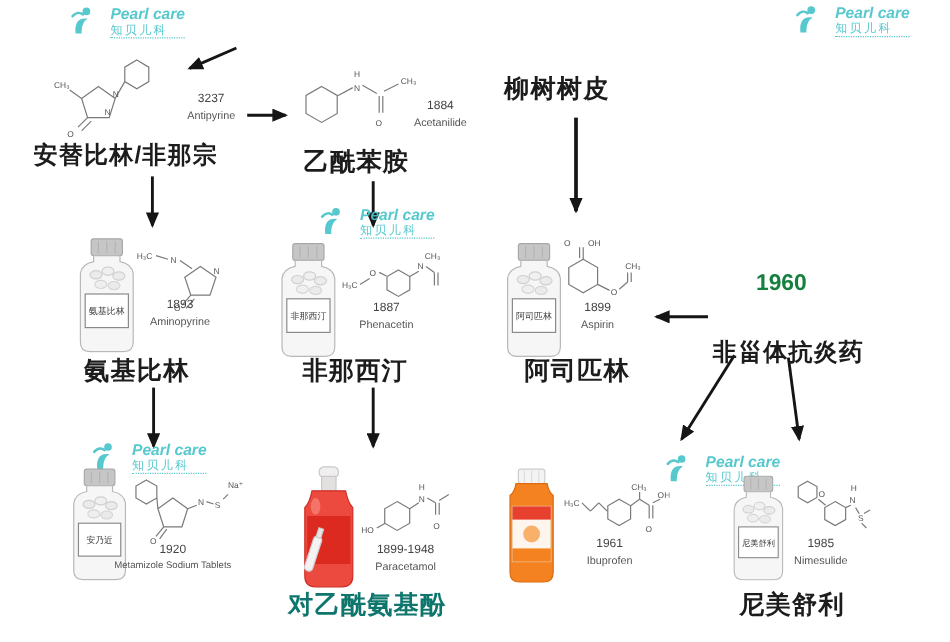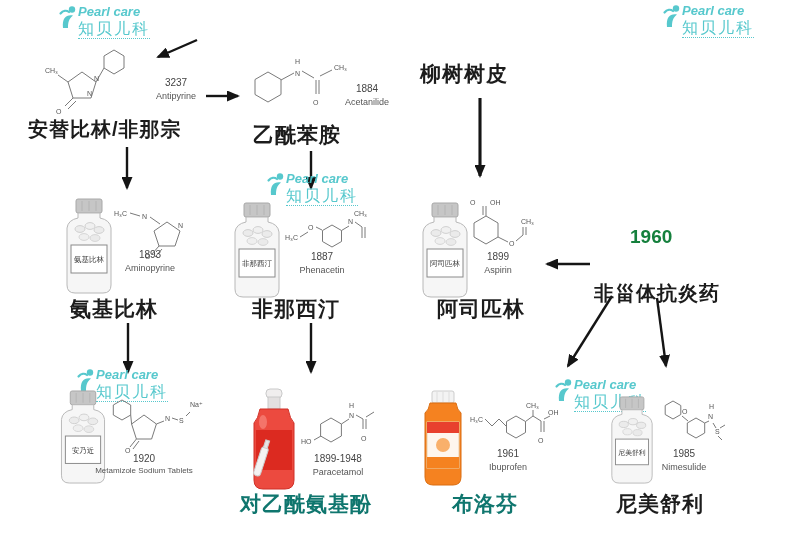--- a/index.html
+++ b/index.html
@@ -13,24 +13,24 @@
   .year-note { font-weight:600; color:#15803d; font-size:19px; white-space:nowrap; }
   .caption { text-align:center; color:#555; font-size:9px; line-height:1.35; white-space:nowrap; }
   .caption .yr { font-size:10px; color:#444; }
   .caption.tiny div:last-child { font-size:8px; }
   .arrows { pointer-events:none; }
   .ar { stroke:#151515; stroke-width:2.4; marker-end:url(#ah); }
   .ar.thick { stroke-width:3.1; }
   .ring,.bd { stroke:#7a7a7a; fill:none; stroke-width:1; }
   .atom { font-size:7px; fill:#555; font-family:"Liberation Sans","DejaVu Sans",sans-serif; }
   .blabel { font-size:7.5px; fill:#3a3a3a; font-family:"Liberation Sans","DejaVu Sans",sans-serif; }
-  .wm { display:flex; align-items:flex-start; gap:0; color:#49c4c9; opacity:.92; }
+  .wm { display:flex; align-items:flex-start; gap:14px; color:#49c4c9; opacity:.92; }
   .wm-text { display:flex; flex-direction:column; line-height:1.15; }
   .wm-brand { font-style:italic; font-weight:700; font-size:13px; white-space:nowrap; }
-  .wm-cn { font-size:16px; letter-spacing:2px; border-bottom:1px dotted #49c4c9; white-space:nowrap; }
+  .wm-cn { font-size:10px; letter-spacing:2px; border-bottom:1px dotted #49c4c9; white-space:nowrap; }
 </style>
 </head>
 <body>
 
 <div class="canvas">
 
   <svg class="abs arrows" style="left:0;top:0" width="792" height="535" viewBox="0 0 792 535">
     <defs>
       <marker id="ah" markerUnits="userSpaceOnUse" markerWidth="13" markerHeight="11" refX="11" refY="5.5" orient="auto">
         <path d="M0,0 L13,5.5 L0,11 Z" fill="#151515"></path>
@@ -344,21 +344,20 @@
     <text x="0" y="22" class="atom">H₃C</text>
     <text x="56" y="8" class="atom">CH₃</text>
     <text x="68" y="43" class="atom">O</text>
     <text x="78" y="15" class="atom">OH</text>
   </svg>
 
   <div class="abs caption" style="left:478px;top:447px;width:60px">
     <div class="yr">1961</div>
     <div>Ibuprofen</div>
   </div>
-  <div class="abs cn-label red" style="left:452px;top:490px">布洛芬</div>
 
   <svg class="abs" style="left:606px;top:396px" width="52" height="88" viewBox="0 0 54 96">
     <rect x="14" y="1" width="26" height="14" rx="2" fill="#c6c6c6" stroke="#a8a8a8"></rect>
     <line x1="20" y1="3" x2="20" y2="13" stroke="#b4b4b4"></line>
     <line x1="27" y1="3" x2="27" y2="13" stroke="#b4b4b4"></line>
     <line x1="34" y1="3" x2="34" y2="13" stroke="#b4b4b4"></line>
     <path d="M16,15 h22 v5 q10,2 11,10 v57 q0,8 -8,8 H13 q-8,0 -8,-8 V30 q1,-8 11,-10 z" fill="#f6f6f6" stroke="#b8b8b8"></path>
     <ellipse cx="18" cy="31" rx="5" ry="3.4" fill="#ebebeb" stroke="#d0d0d0"></ellipse>
     <ellipse cx="28" cy="28" rx="5" ry="3.4" fill="#f0f0f0" stroke="#d0d0d0"></ellipse>
     <ellipse cx="37" cy="32" rx="5" ry="3.4" fill="#ebebeb" stroke="#d0d0d0"></ellipse>

